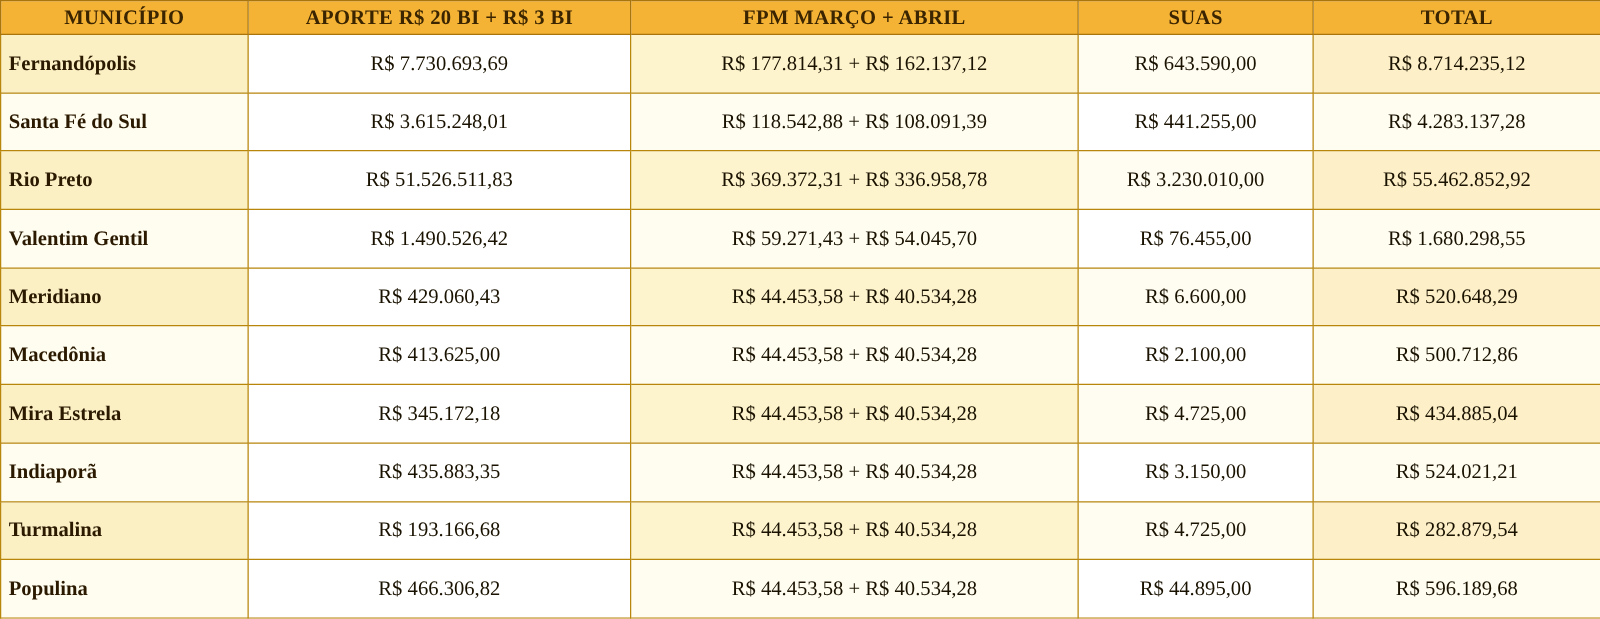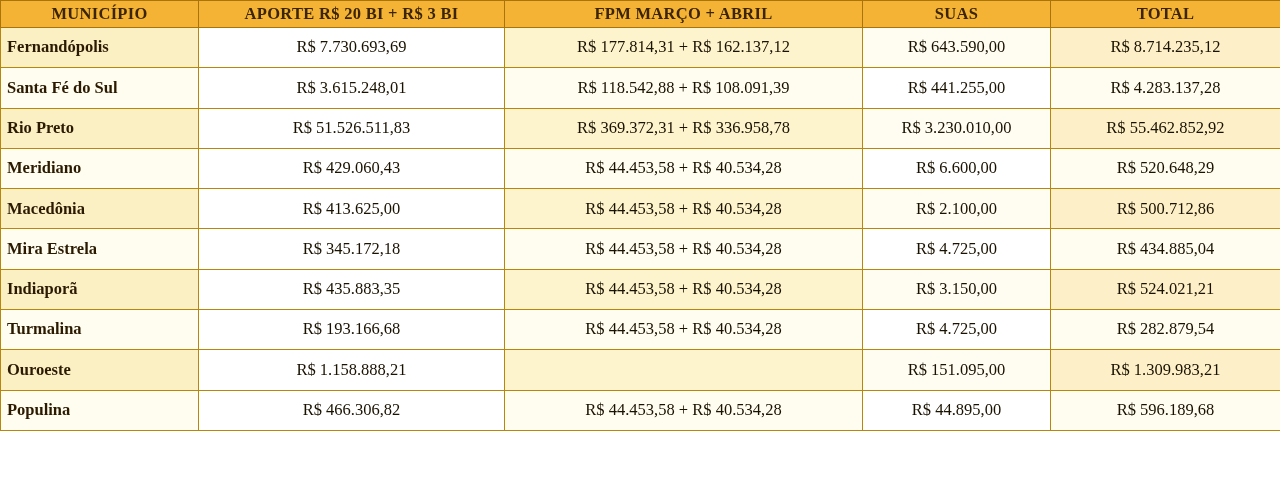--- a/index.html
+++ b/index.html
@@ -10,21 +10,21 @@
   body {
     width: 1280px;
     height: 495px;
     font-family: "Liberation Serif", serif;
     overflow: hidden;
   }
   table.fin-table {
     border-collapse: collapse;
     table-layout: fixed;
     width: 1280px;
-    height: 431px;
+    height: 495px;
   }
   table.fin-table th,
   table.fin-table td {
     border: 1px solid #b8860b;
     padding: 0 6px;
     font-size: 16.5px;
     line-height: 1;
     white-space: nowrap;
     overflow: hidden;
   }
@@ -110,20 +110,27 @@
         <td class="num total-col">R$ 4.283.137,28</td>
       </tr>
       <tr>
         <td class="mun">Rio Preto</td>
         <td class="num apor-col">R$ 51.526.511,83</td>
         <td class="num fpm-col">R$ 369.372,31 + R$ 336.958,78</td>
         <td class="num suas-col">R$ 3.230.010,00</td>
         <td class="num total-col">R$ 55.462.852,92</td>
       </tr>
       <tr>
+        <td class="mun">Valentim Gentil</td>
+        <td class="num apor-col">R$ 1.490.526,42</td>
+        <td class="num fpm-col">R$ 59.271,43 + R$ 54.045,70</td>
+        <td class="num suas-col">R$ 76.455,00</td>
+        <td class="num total-col">R$ 1.680.298,55</td>
+      </tr>
+      <tr>
         <td class="mun">Meridiano</td>
         <td class="num apor-col">R$ 429.060,43</td>
         <td class="num fpm-col">R$ 44.453,58 + R$ 40.534,28</td>
         <td class="num suas-col">R$ 6.600,00</td>
         <td class="num total-col">R$ 520.648,29</td>
       </tr>
       <tr>
         <td class="mun">Macedônia</td>
         <td class="num apor-col">R$ 413.625,00</td>
         <td class="num fpm-col">R$ 44.453,58 + R$ 40.534,28</td>
@@ -145,27 +152,20 @@
         <td class="num total-col">R$ 524.021,21</td>
       </tr>
       <tr>
         <td class="mun">Turmalina</td>
         <td class="num apor-col">R$ 193.166,68</td>
         <td class="num fpm-col">R$ 44.453,58 + R$ 40.534,28</td>
         <td class="num suas-col">R$ 4.725,00</td>
         <td class="num total-col">R$ 282.879,54</td>
       </tr>
       <tr>
-        <td class="mun">Ouroeste</td>
-        <td class="num apor-col">R$ 1.158.888,21</td>
-        <td class="num fpm-col"></td>
-        <td class="num suas-col">R$ 151.095,00</td>
-        <td class="num total-col">R$ 1.309.983,21</td>
-      </tr>
-      <tr>
         <td class="mun">Populina</td>
         <td class="num apor-col">R$ 466.306,82</td>
         <td class="num fpm-col">R$ 44.453,58 + R$ 40.534,28</td>
         <td class="num suas-col">R$ 44.895,00</td>
         <td class="num total-col">R$ 596.189,68</td>
       </tr>
     </tbody>
 </table>
 
 </body></html>

